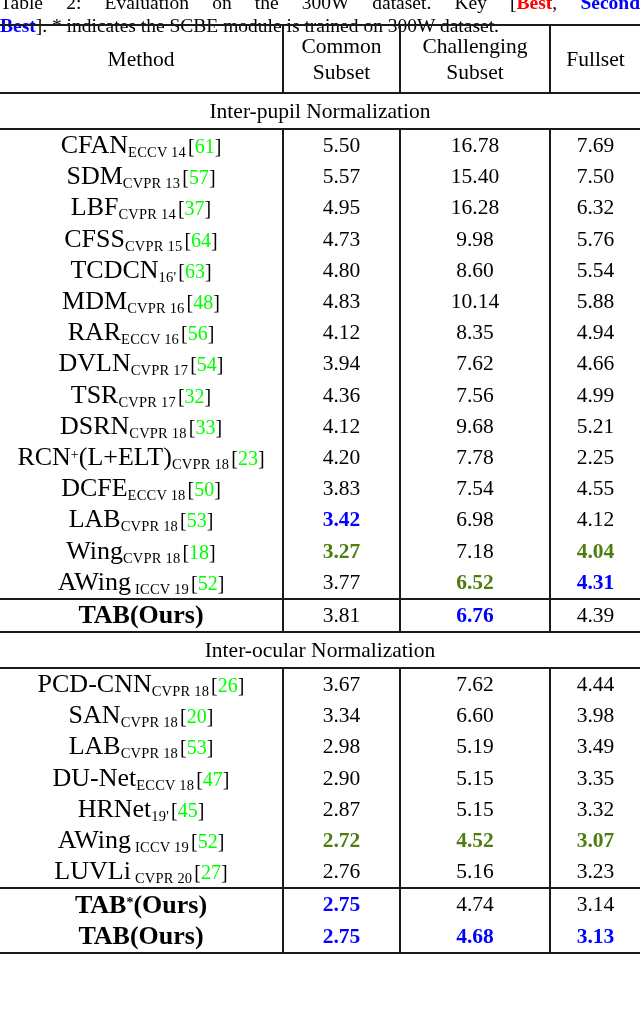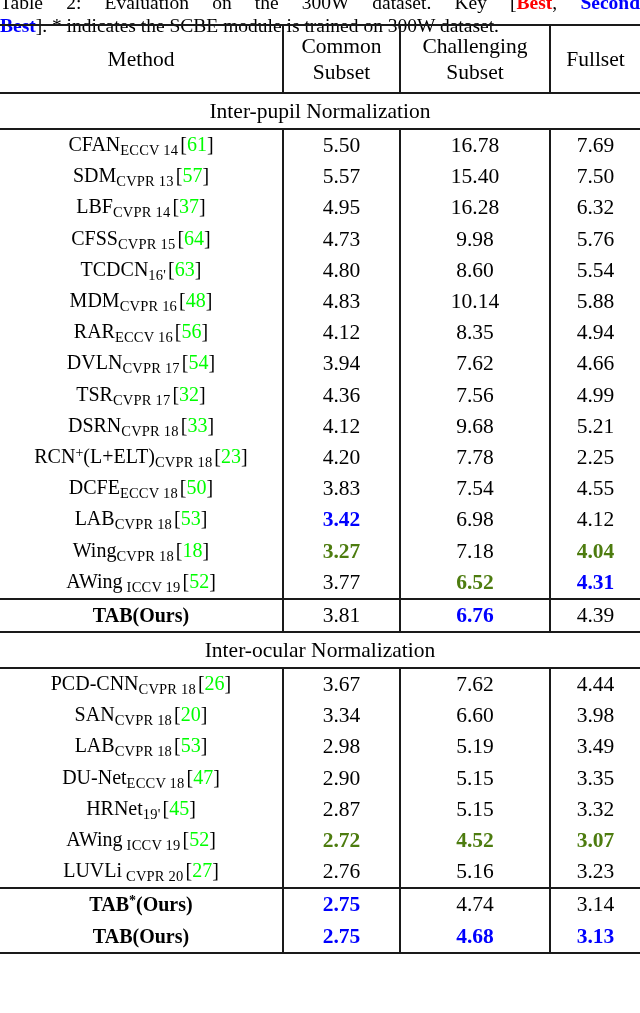--- a/index.html
+++ b/index.html
@@ -85,21 +85,21 @@
   tr.data td {
     height: 31.2px;
     font-size: 21.5px;
   }
 
   .method-cell {
     text-align: center;
     white-space: nowrap;
     padding-right: 4px;
   }
-  .mname { font-size: 20px; text-align: center; }
+  .mname { font-size: 26px; text-align: center; }
   .msub {
     font-size: 14.5px;
     vertical-align: -0.28em;
     letter-spacing: 0.2px;
   }
   .mcite {
     font-size: 20px;
     margin-left: 2px;
   }
   .mcite .brk { color: #000; }

